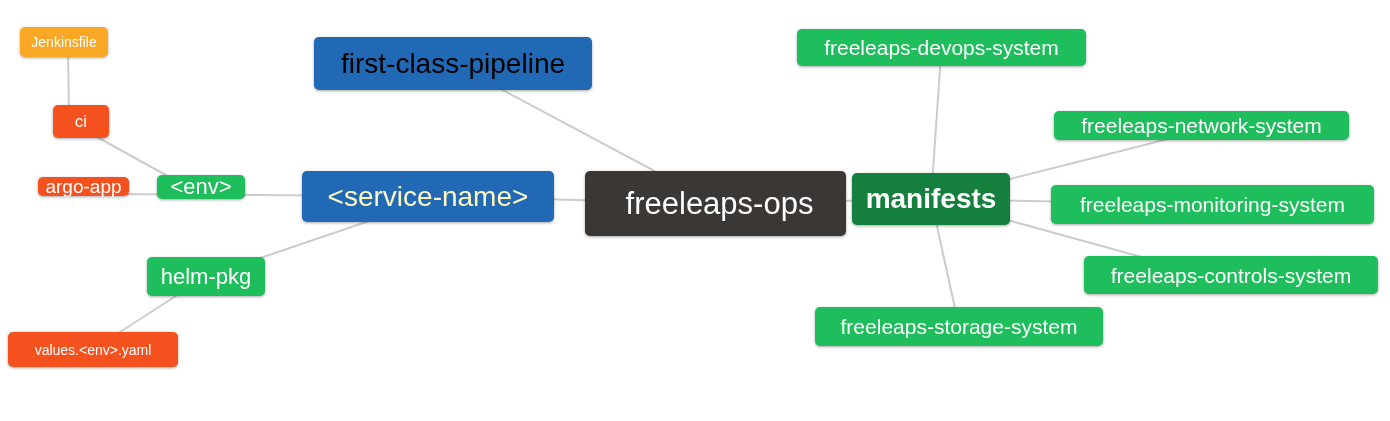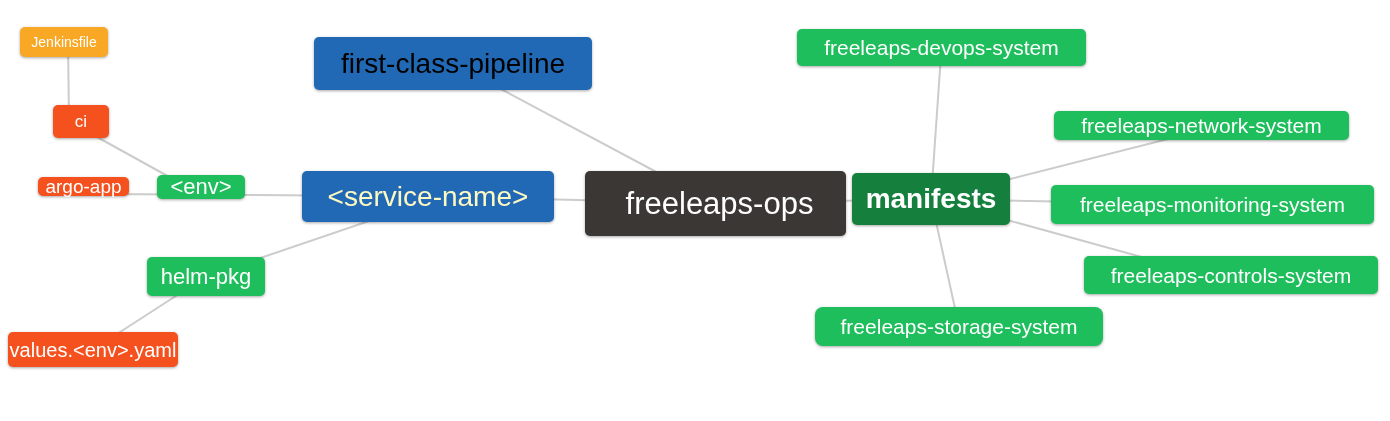--- a/index.html
+++ b/index.html
@@ -57,23 +57,23 @@
       <line x1="931" y1="199" x2="1212.5" y2="204.5" stroke="#cccccc" stroke-width="2"></line>
       <line x1="931" y1="199" x2="1207" y2="275" stroke="#cccccc" stroke-width="2"></line>
       <line x1="931" y1="199" x2="959" y2="326.5" stroke="#cccccc" stroke-width="2"></line>
     </svg>
 
 <div class="node" style="left: 20px; top: 27px; width: 88px; height: 30px; font-size: 14px; background: rgb(249, 168, 37); color: rgb(255, 255, 255);">Jenkinsfile</div>
     <div class="node" style="left: 53px; top: 105px; width: 56px; height: 33px; font-size: 17px; background: rgb(244, 81, 30); color: rgb(255, 255, 255);">ci</div>
     <div class="node" style="left: 38px; top: 177px; width: 91px; height: 19px; font-size: 19px; background: rgb(244, 81, 30); color: rgb(255, 255, 255);">argo-app</div>
     <div class="node" style="left: 157px; top: 175px; width: 88px; height: 24px; font-size: 22px; background: rgb(30, 190, 92); color: rgb(255, 255, 255);">&lt;env&gt;</div>
     <div class="node" style="left: 147px; top: 257px; width: 118px; height: 39px; font-size: 22px; background: rgb(30, 190, 92); color: rgb(255, 255, 255);">helm-pkg</div>
-    <div class="node" style="left: 8px; top: 332px; width: 170px; height: 35px; font-size: 20px; background: rgb(244, 81, 30); color: rgb(255, 255, 255);">values.&lt;env&gt;.yaml</div>
+    <div class="node" style="left: 8px; top: 332px; width: 170px; height: 35px; font-size: 14px; background: rgb(244, 81, 30); color: rgb(255, 255, 255);">values.&lt;env&gt;.yaml</div>
     <div class="node" style="left: 314px; top: 37px; width: 278px; height: 53px; font-size: 28px; background: rgb(33, 105, 180); color: #000000;">first-class-pipeline</div>
     <div class="node" style="left: 302px; top: 171px; width: 252px; height: 51px; font-size: 28px; background: rgb(33, 105, 180); color: #fef9c3;">&lt;service-name&gt;</div>
     <div class="node" style="left: 585px; top: 171px; width: 261px; height: 65px; font-size: 31px; background: rgb(59, 55, 52); color: rgb(255, 255, 255); padding-left: 8px;">freeleaps-ops</div>
     <div class="node" style="left: 852px; top: 173px; width: 158px; height: 52px; font-size: 28px; background: #15803d; color: rgb(255, 255, 255); font-weight: bold;">manifests</div>
     <div class="node" style="left: 797px; top: 29px; width: 289px; height: 37px; font-size: 21px; background: rgb(30, 190, 92); color: rgb(255, 255, 255);">freeleaps-devops-system</div>
     <div class="node" style="left: 1054px; top: 111px; width: 295px; height: 29px; font-size: 21px; background: rgb(30, 190, 92); color: rgb(255, 255, 255);">freeleaps-network-system</div>
     <div class="node" style="left: 1051px; top: 185px; width: 323px; height: 39px; font-size: 21px; background: rgb(30, 190, 92); color: rgb(255, 255, 255);">freeleaps-monitoring-system</div>
     <div class="node" style="left: 1060px; top: 256px; width: 294px; height: 38px; font-size: 21px; background: rgb(30, 190, 92); color: rgb(255, 255, 255); margin-left: 24px;">freeleaps-controls-system</div>
-    <div class="node" style="left: 815px; top: 307px; width: 288px; height: 39px; font-size: 21px; background: rgb(30, 190, 92); color: rgb(255, 255, 255); border-radius: 8px;">freeleaps-storage-system</div>
+    <div class="node" style="left: 815px; top: 307px; width: 288px; height: 39px; font-size: 21px; background: rgb(30, 190, 92); color: rgb(255, 255, 255);">freeleaps-storage-system</div>
   </div>
 
 </body></html>

